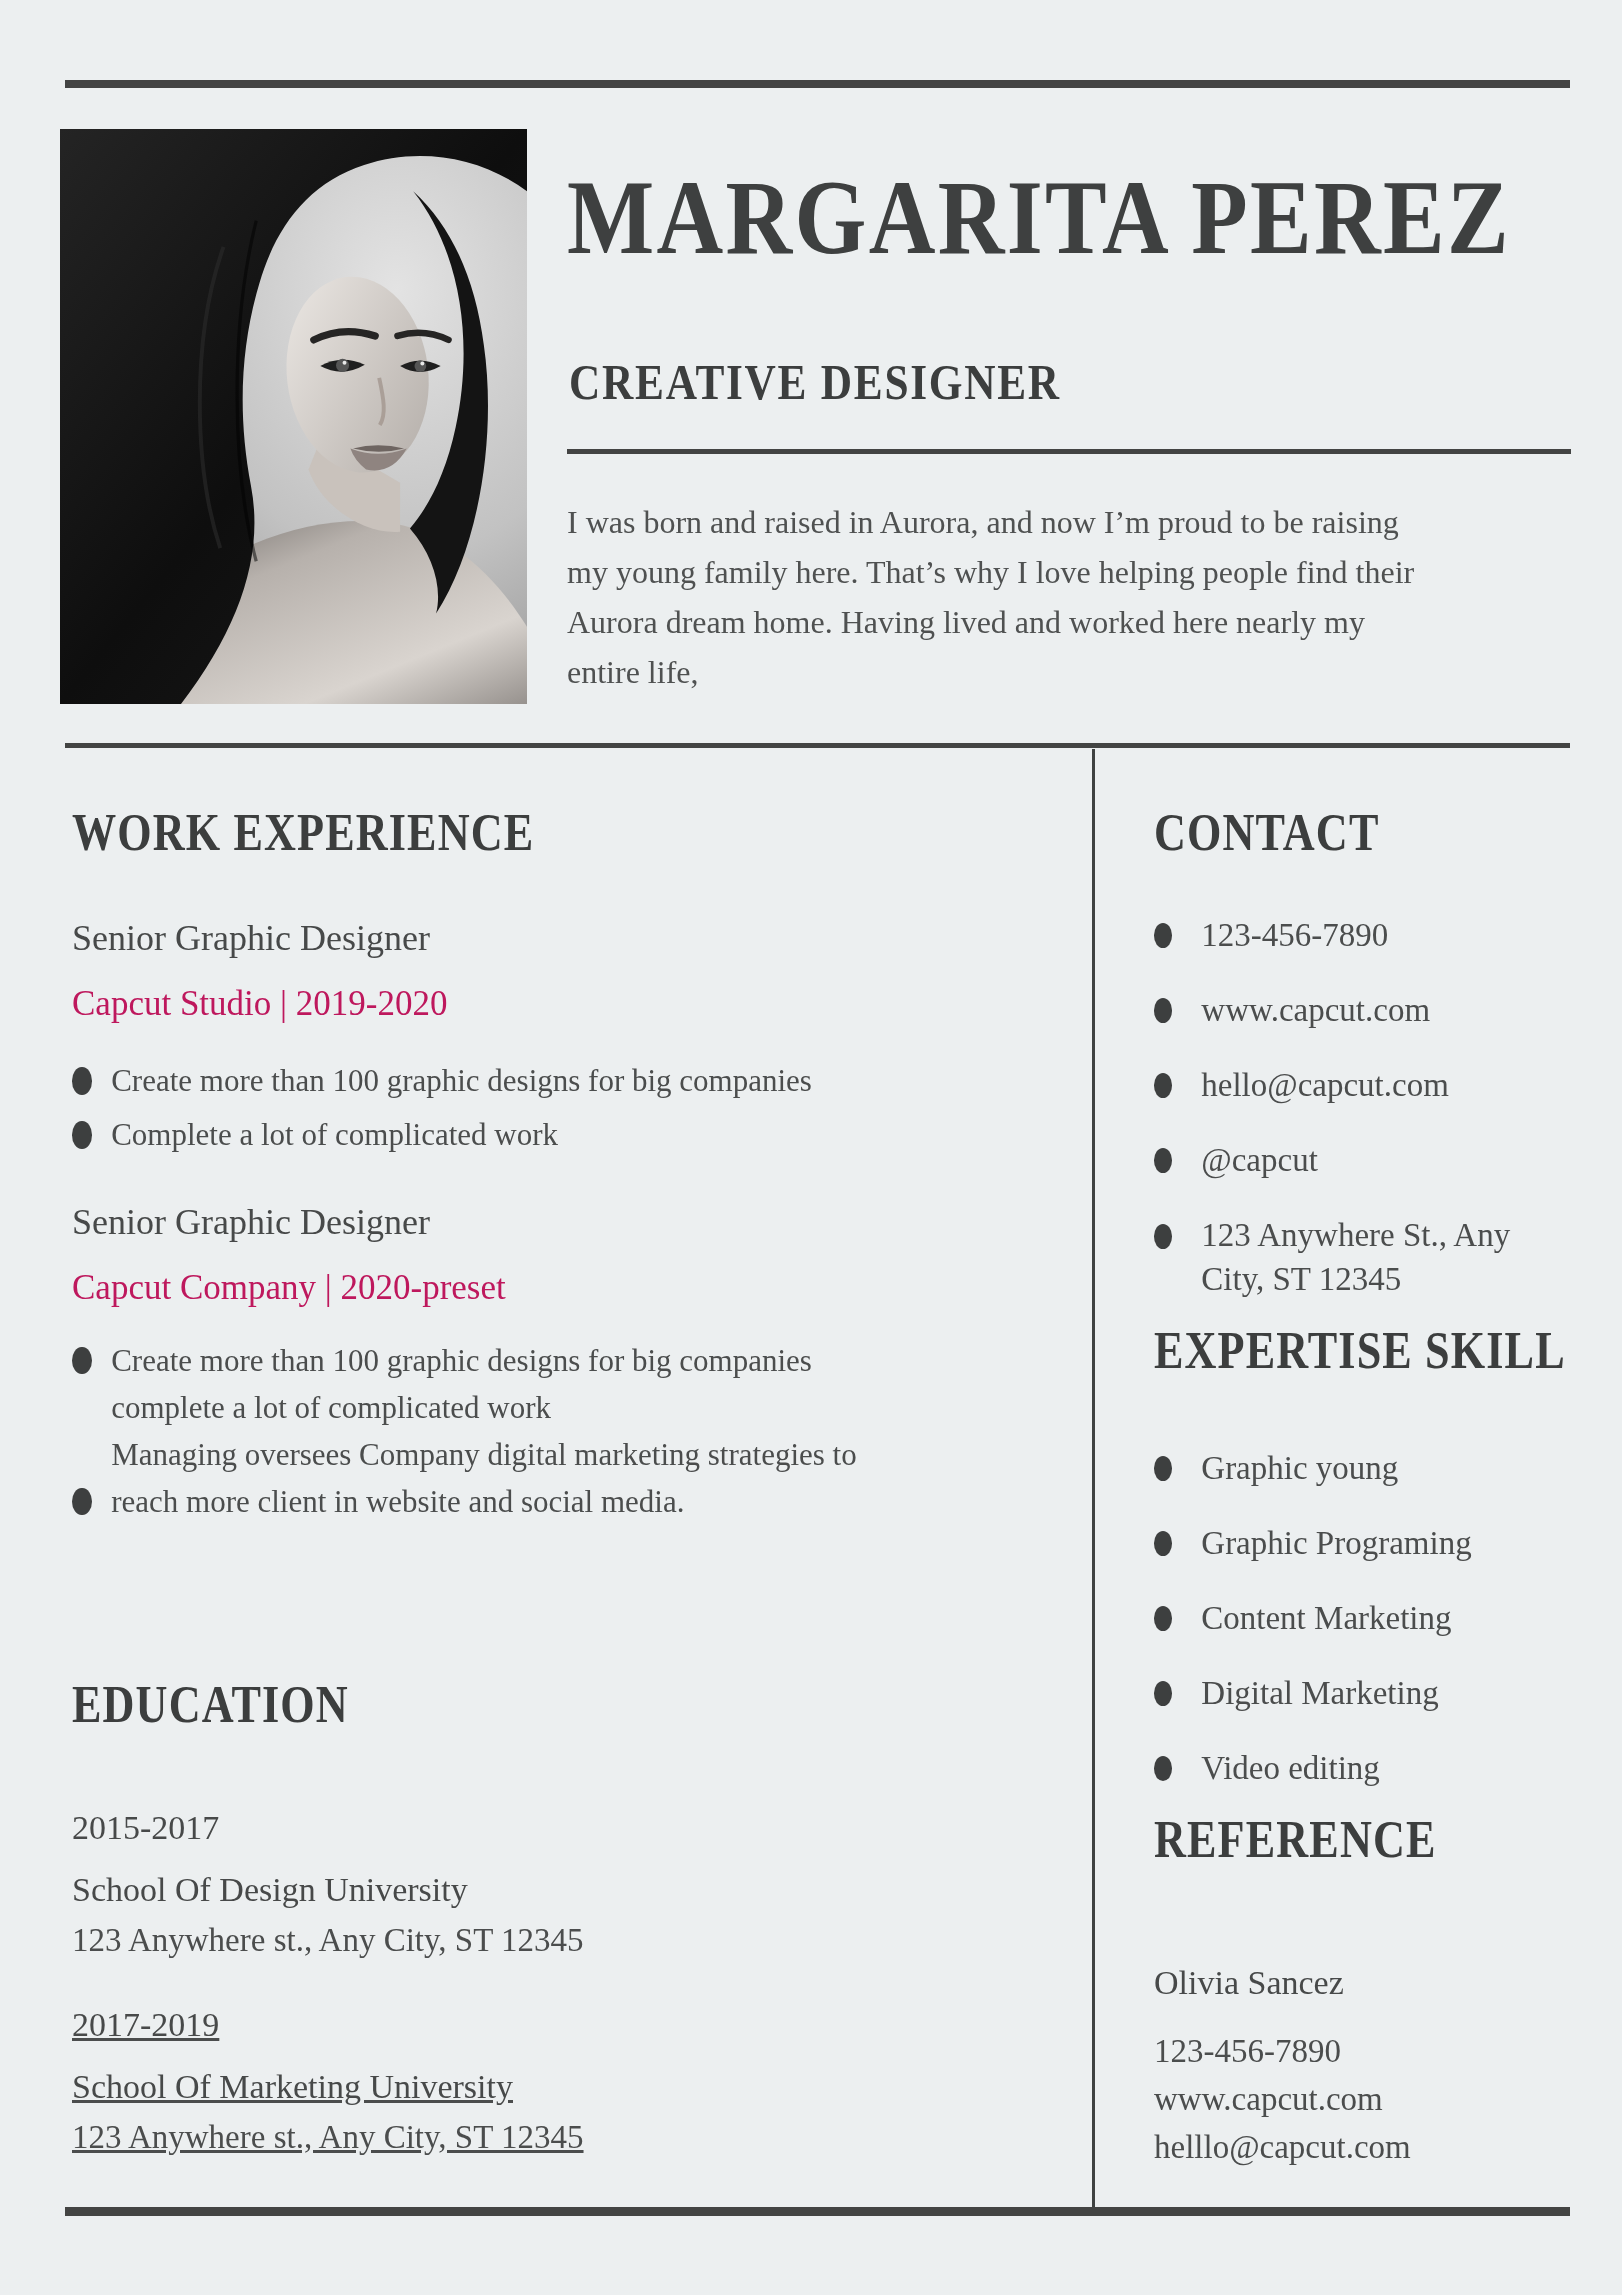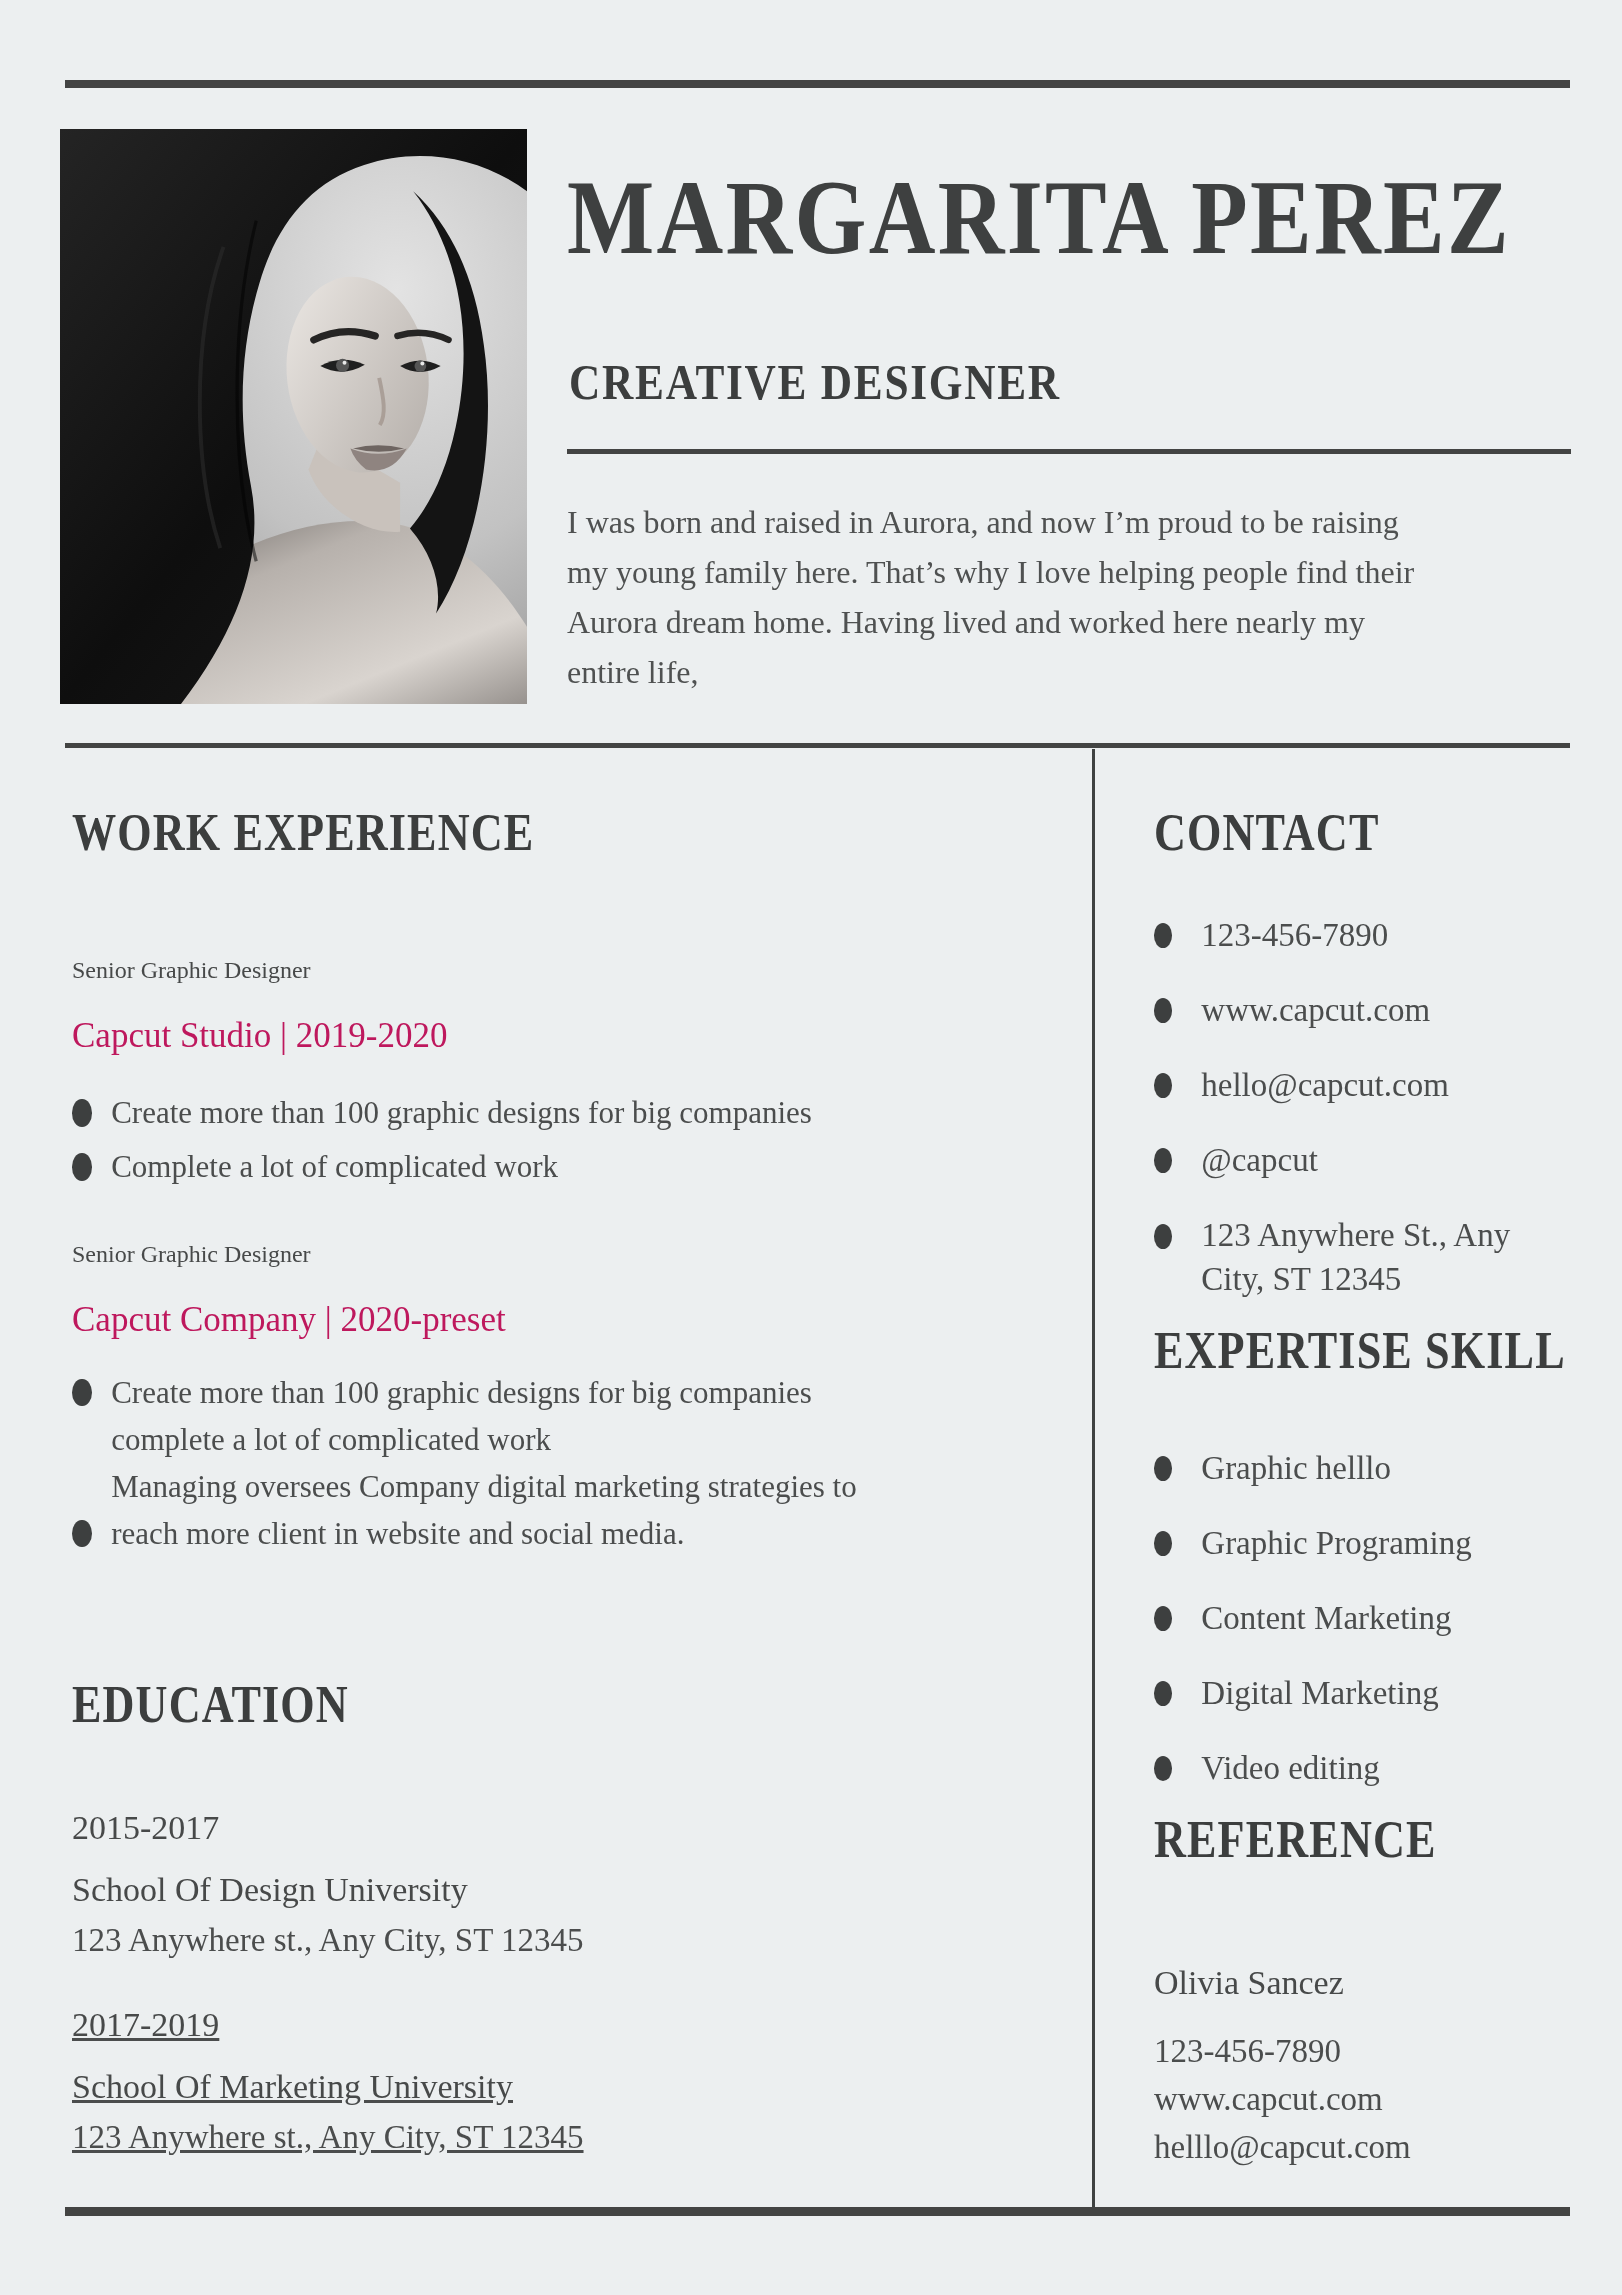--- a/index.html
+++ b/index.html
@@ -27,21 +27,21 @@
     line-height:1;
   }
   .sec-heading{
     font-size:52px;font-weight:bold;color:#3c3e3e;
     letter-spacing:1.3px;white-space:nowrap;
     transform:scaleX(0.85);transform-origin:left top;display:inline-block;
     line-height:1.1;
   }
   .bio{font-size:32px;line-height:50px;color:#4f5151;}
   .bio div{white-space:nowrap;}
-  .job-title{font-size:24px;line-height:39px;color:#474949;white-space:nowrap;margin-top:32px;}
+  .job-title{font-size:36px;line-height:39px;color:#474949;white-space:nowrap;}
   .job-meta{font-size:35px;line-height:39px;color:#be185d;white-space:nowrap;margin-top:26px;}
   .blist{margin-top:31px;}
   .brow{display:flex;align-items:center;}
   .blist-1 .brow{height:54px;}
   .blist-2 .brow{height:47px;}
   .dot{width:19.6px;height:27.5px;border-radius:50%;background:#3d3f3f;margin-right:19.6px;flex:0 0 auto;}
   .dot.ghost{visibility:hidden;}
   .btext{font-size:31px;color:#4b4d4d;white-space:nowrap;}
   .edu-years{font-size:34px;line-height:38px;color:#474949;}
   .edu-school{font-size:34px;line-height:38px;color:#474949;margin-top:23.6px;white-space:nowrap;}
@@ -224,21 +224,21 @@
   </div>
 </div>
 
 <div class="abs" style="left:1154px;top:1322px;">
   <span class="sec-heading">EXPERTISE SKILL</span>
 </div>
 
 <div class="abs clist" style="left:1154px;top:1446px;">
   <div class="brow">
     <span class="dot"></span>
-    <span class="ctext">Graphic helllo</span>
+    <span class="ctext">Graphic young</span>
   </div>
   <div class="brow">
     <span class="dot"></span>
     <span class="ctext">Graphic Programing</span>
   </div>
   <div class="brow">
     <span class="dot"></span>
     <span class="ctext">Content Marketing</span>
   </div>
   <div class="brow">

